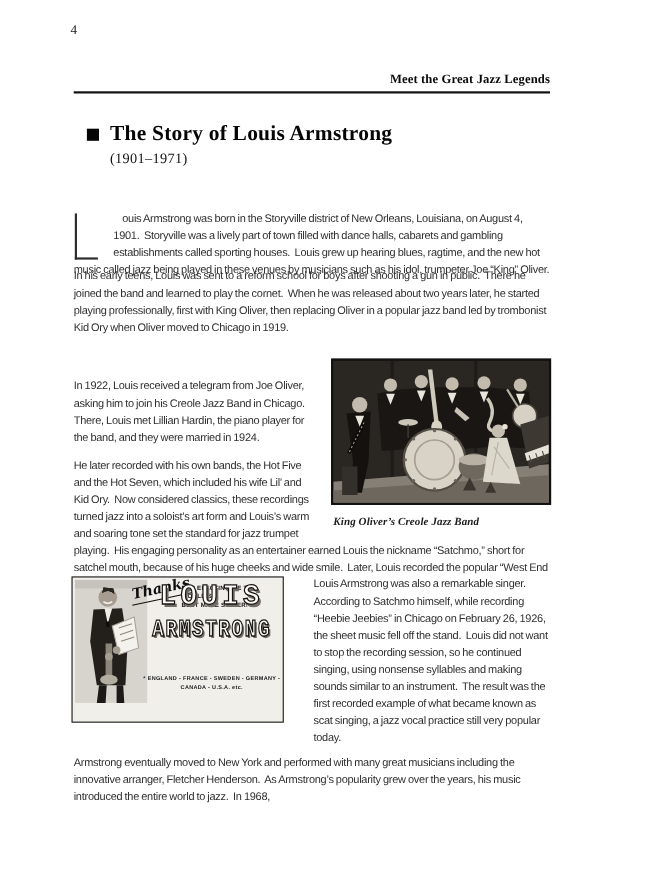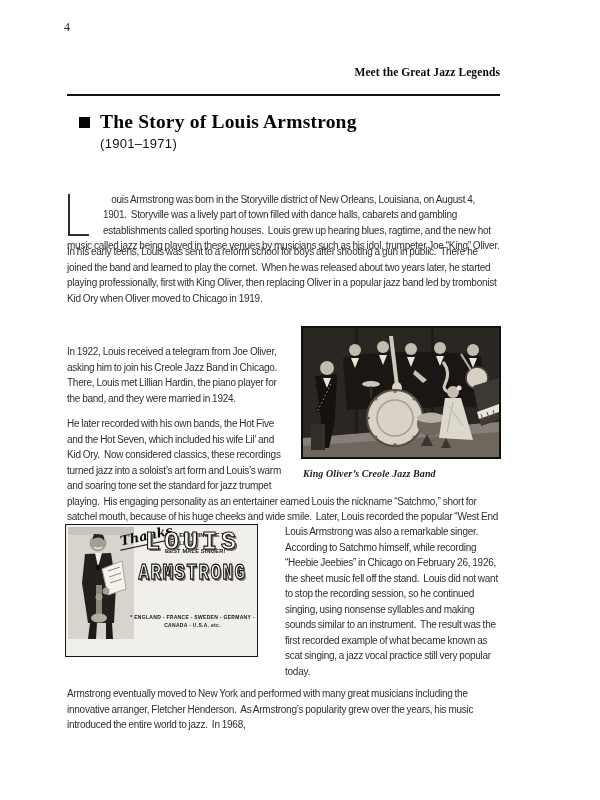--- a/index.html
+++ b/index.html
@@ -4,28 +4,28 @@
 <style>
   html,body{margin:0;padding:0;background:#e8e8e8;}
   .page{position:relative;width:600px;height:800px;background:#ffffff;overflow:hidden;
         font-family:"Liberation Sans",sans-serif;color:#2f2f2f;}
 
   .page-number{position:absolute;left:64px;top:20px;font-family:"Liberation Serif",serif;
         font-size:12px;color:#222;}
 
   .running-header{position:absolute;left:67px;top:66px;width:433px;text-align:right;
         font-family:"Liberation Serif",serif;font-weight:bold;font-size:11.5px;color:#0a0a0a;
-        padding-bottom:16px;border-bottom:2px solid #111;letter-spacing:0.1px;}
+        padding-bottom:5px;border-bottom:2px solid #111;letter-spacing:0.1px;}
 
   .title-block{position:absolute;left:78px;top:111px;width:460px;}
   .title-row{display:flex;align-items:flex-start;}
   .bullet{width:11px;height:11px;background:#050505;margin:6px 10px 0 1px;flex:0 0 auto;}
   .title-text{font-family:"Liberation Serif",serif;font-weight:bold;font-size:19.5px;
         color:#050505;letter-spacing:0.2px;line-height:22px;}
-  .title-years{font-family:Liberation Sans, sans-serif;font-size:13px;color:#111;
+  .title-years{font-family:Liberation Serif, serif;font-size:13px;color:#111;
         margin:3px 0 0 22px;letter-spacing:0.3px;}
 
   .body-text{font-size:10px;line-height:15.5px;letter-spacing:-0.25px;word-spacing:-0.5px;
         white-space:pre-wrap;text-align:left;}
 
   .block{position:absolute;left:67px;width:433px;}
   #block-p1{top:176px;}
   #block-p2{top:244px;}
   #block-media1{top:324px;}
   #block-media2{top:522px;}

